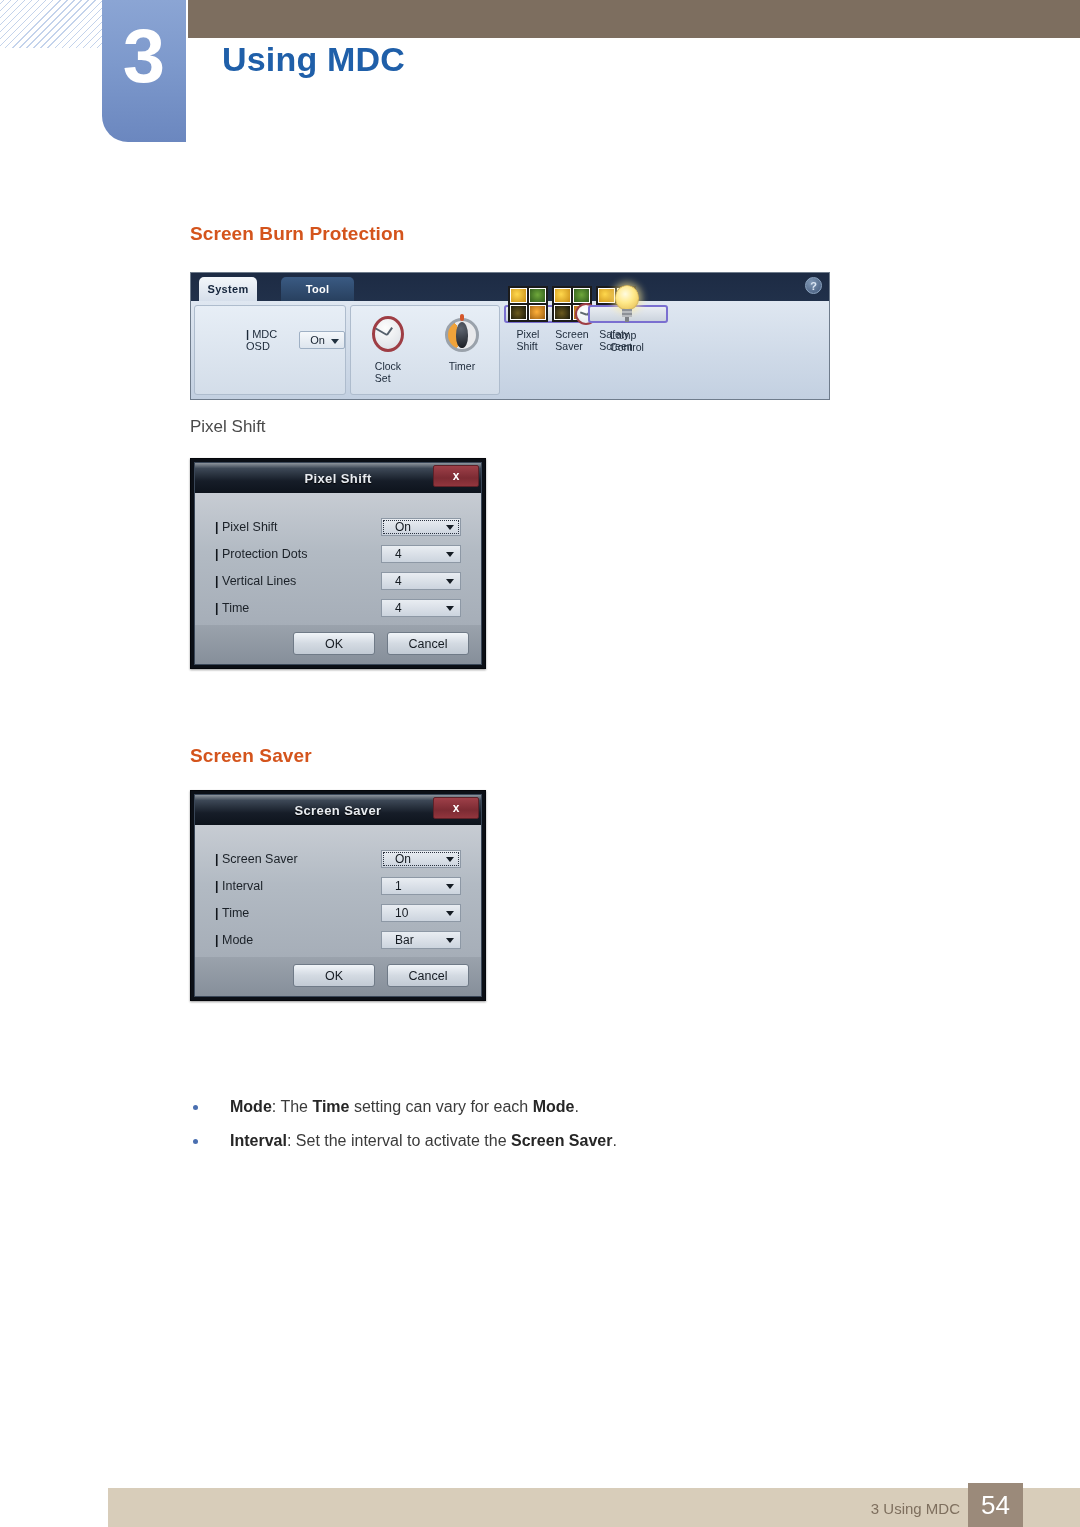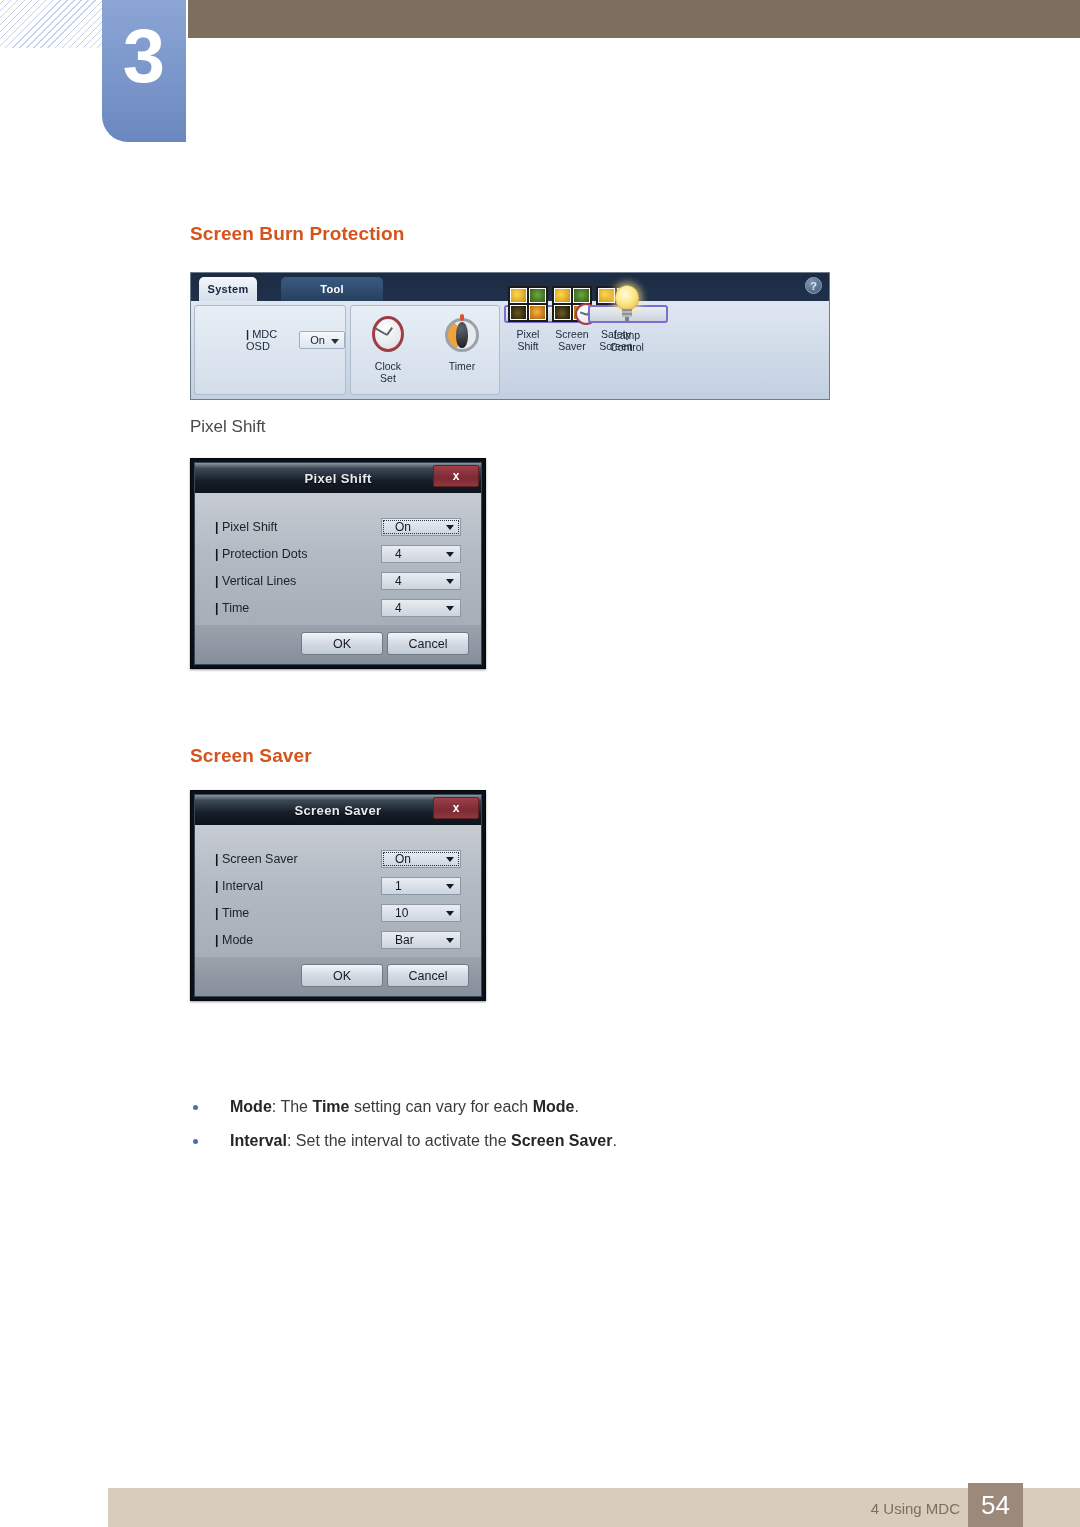--- a/index.html
+++ b/index.html
@@ -80,21 +80,21 @@
     color: #ffffff; font-size: 11px; font-weight: 700;
     display: flex; align-items: center; justify-content: center;
     letter-spacing:.3px;
   }
   .mdc-tab.active {
     left: 8px; width: 58px;
     background: linear-gradient(180deg,#f3f6fa 0%, #d6dfeb 100%);
     color: #15253c;
   }
   .mdc-tab.inactive {
-    left: 90px; width: 102px;
+    left: 90px; width: 73px;
     background: linear-gradient(180deg,#3a5a83 0%, #28405f 100%);
     color: #ffffff;
   }
   .mdc-help {
     position: absolute; right: 7px; top: 4px;
     width: 17px; height: 17px; border-radius: 50%;
     background: radial-gradient(circle at 35% 30%, #7f97b4, #42587a);
     color: #dbe6f3; font-size: 11px; font-weight:700;
     display:flex; align-items:center; justify-content:center;
     border: 1px solid #8ea6c2;
@@ -128,21 +128,21 @@
   .mini-select .arr {
     position:absolute; right:5px; top:7px;
     border-left:4px solid transparent; border-right:4px solid transparent;
     border-top:5px solid #20303f;
   }
   .tool {
     width: 74px; display:flex; flex-direction: column;
     align-items:center; justify-content:flex-start; padding-top: 8px;
   }
   .tool .lbl {
-    margin-top: 4px; font-size: 10.5px; color:#1b2838; text-align:center;
+    margin-top: 4px; font-size: 10.5px; color:#1b2838; text-align:left;
     line-height: 12px;
   }
   .ico { width: 42px; height: 42px; position: relative; }
 
   
   .ico-clock .face {
     position:absolute; left:5px; top:2px; width:32px; height:36px;
     border-radius:50%; background: radial-gradient(circle at 40% 30%,#fdfdfd,#d9dde3);
     border: 3px solid #9e3d44;
   }
@@ -254,21 +254,21 @@
   .sel.focus { outline: 1px dotted #2b3340; outline-offset: -3px; }
   .sel .v { font-size: 12px; color:#141a21; padding-left: 13px; }
   .sel .arr {
     position:absolute; right:6px; top:6px;
     border-left:4px solid transparent; border-right:4px solid transparent;
     border-top:5px solid #151c24;
   }
   .dlg-foot {
     background: linear-gradient(180deg,#9aa2ac 0%, #868f9a 100%);
     padding: 7px 12px 9px 12px;
-    display:flex; justify-content:flex-end; gap: 4px;
+    display:flex; justify-content:flex-end; gap: 12px;
   }
   .btn {
     width: 82px; height: 23px; border-radius: 3px;
     border: 1px solid #6f7a87;
     background: linear-gradient(180deg,#f1f5f9 0%, #d3dae2 50%, #c2cad4 100%);
     color:#161c23; font-size: 12.5px;
     display:flex; align-items:center; justify-content:center;
   }
 
   
@@ -289,20 +289,21 @@
 </head>
 <body>
 
 <div class="page">
 
   <div class="hatch"></div>
   <div class="brownbar"></div>
   <div class="chapbadge">
     <div class="chapnum">3</div>
   </div>
+  <div class="chaptitle">Using MDC</div>
 
   <h2 class="sec" style="top:223px;">Screen Burn Protection</h2>
 
   <div class="mdcshot">
     <div class="mdc-tabs">
       <div class="mdc-tab active">System</div>
       <div class="mdc-tab inactive">Tool</div>
       <div class="mdc-help">?</div>
     </div>
 
@@ -505,16 +506,16 @@
       <span class="dot"></span>
       <span class="b">Mode</span><span>: The </span><span class="b">Time</span><span> setting can vary for each </span><span class="b">Mode</span><span>.</span>
     </div>
     <div class="bullet">
       <span class="dot"></span>
       <span class="b">Interval</span><span>: Set the interval to activate the </span><span class="b">Screen Saver</span><span>.</span>
     </div>
   </div>
 
   <div class="footbar"></div>
-  <div class="foot-txt">4 Using MDC</div>
+  <div class="foot-txt">3 Using MDC</div>
   <div class="foot-page">54</div>
 
 </div>
 
 </body></html>

